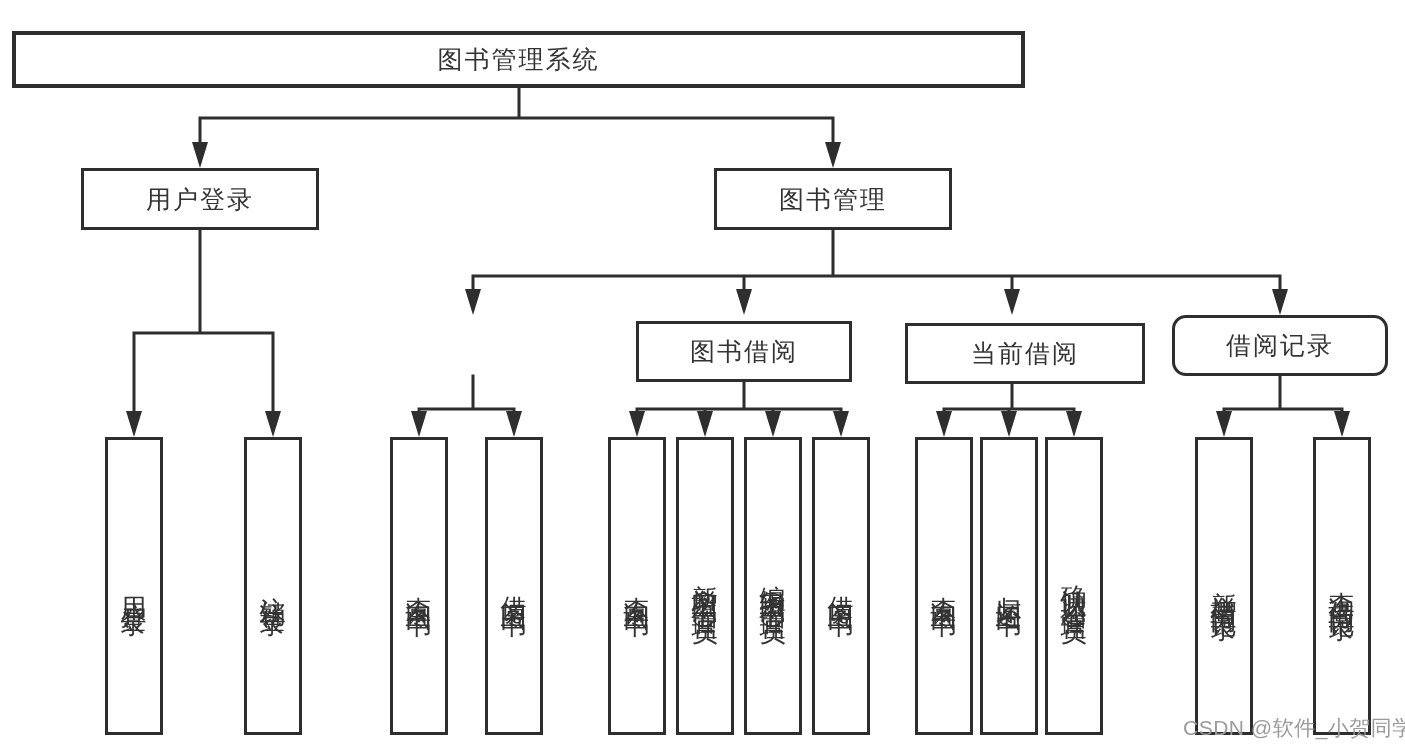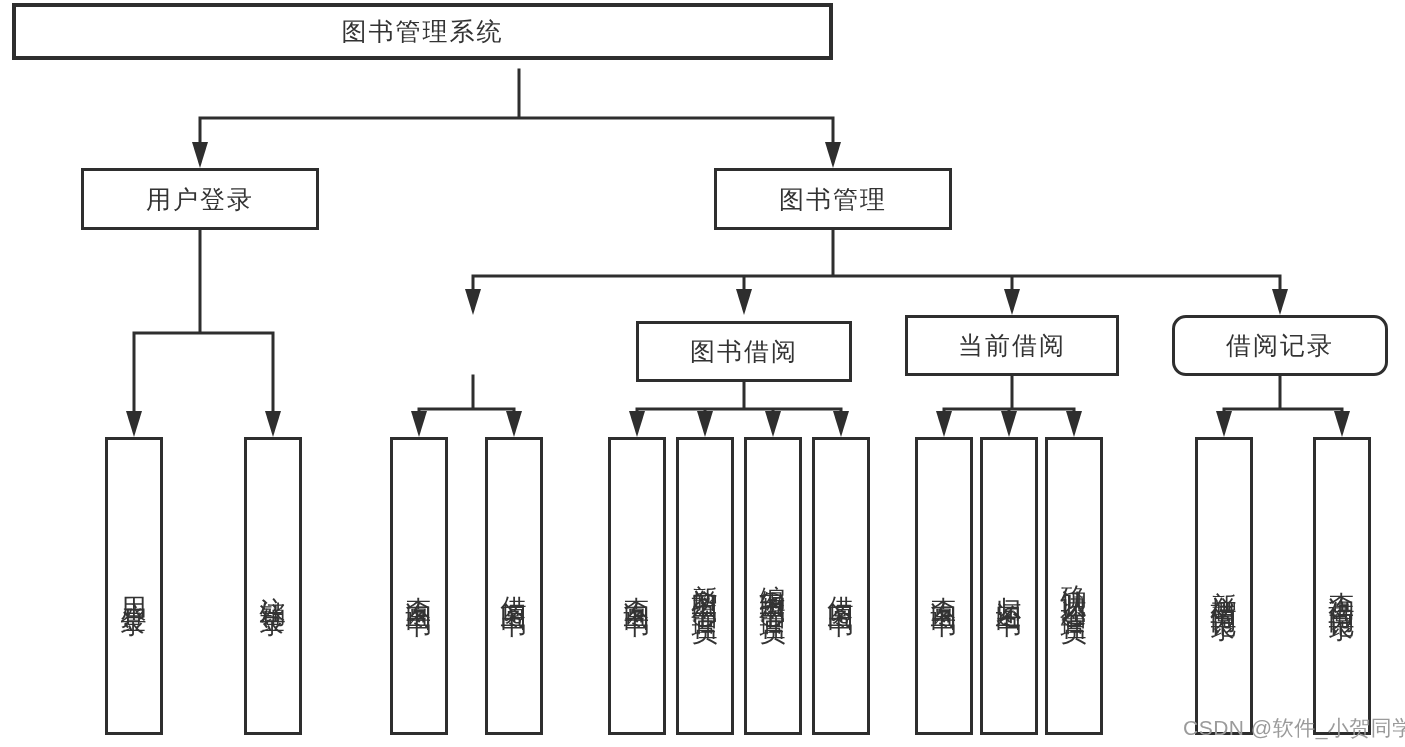--- a/index.html
+++ b/index.html
@@ -6,26 +6,26 @@
   .canvas{
     position:relative;width:1405px;height:747px;background:#ffffff;overflow:hidden;
     font-family:"Liberation Sans","DejaVu Sans",sans-serif;color:#333333;
   }
   .connectors{position:absolute;left:0;top:0;z-index:0;}
   .node{
     position:absolute;background:#ffffff;border:3px solid #2e2e2e;box-sizing:border-box;
     display:flex;align-items:center;justify-content:center;z-index:1;
   }
   .hbox{font-size:25px;letter-spacing:2px;white-space:nowrap;}
-  .root{left:12px;top:3px;width:821px;height:57px;border-width:4px;}
+  .root{left:12px;top:31px;width:1013px;height:57px;border-width:4px;}
   .l2a{left:81px;top:168px;width:238px;height:62px;}
   .l2b{left:714px;top:168px;width:238px;height:62px;}
   .l3a{left:366px;top:315px;width:214px;height:61px;}
   .l3b{left:636px;top:321px;width:216px;height:61px;}
-  .l3c{left:905px;top:315px;width:214px;height:61px;}
+  .l3c{left:905px;top:323px;width:240px;height:61px;}
   .l3d{left:1172px;top:315px;width:216px;height:61px;border-radius:14px;}
   .leaf{
     top:437px;width:58px;height:298px;
     writing-mode:vertical-rl;text-orientation:mixed;
     font-size:26px;letter-spacing:5px;line-height:1;
   }
   .watermark{
     position:absolute;left:1183px;top:714px;z-index:3;
     font-size:21px;color:#9b9b9b;letter-spacing:0.5px;white-space:nowrap;
   }

